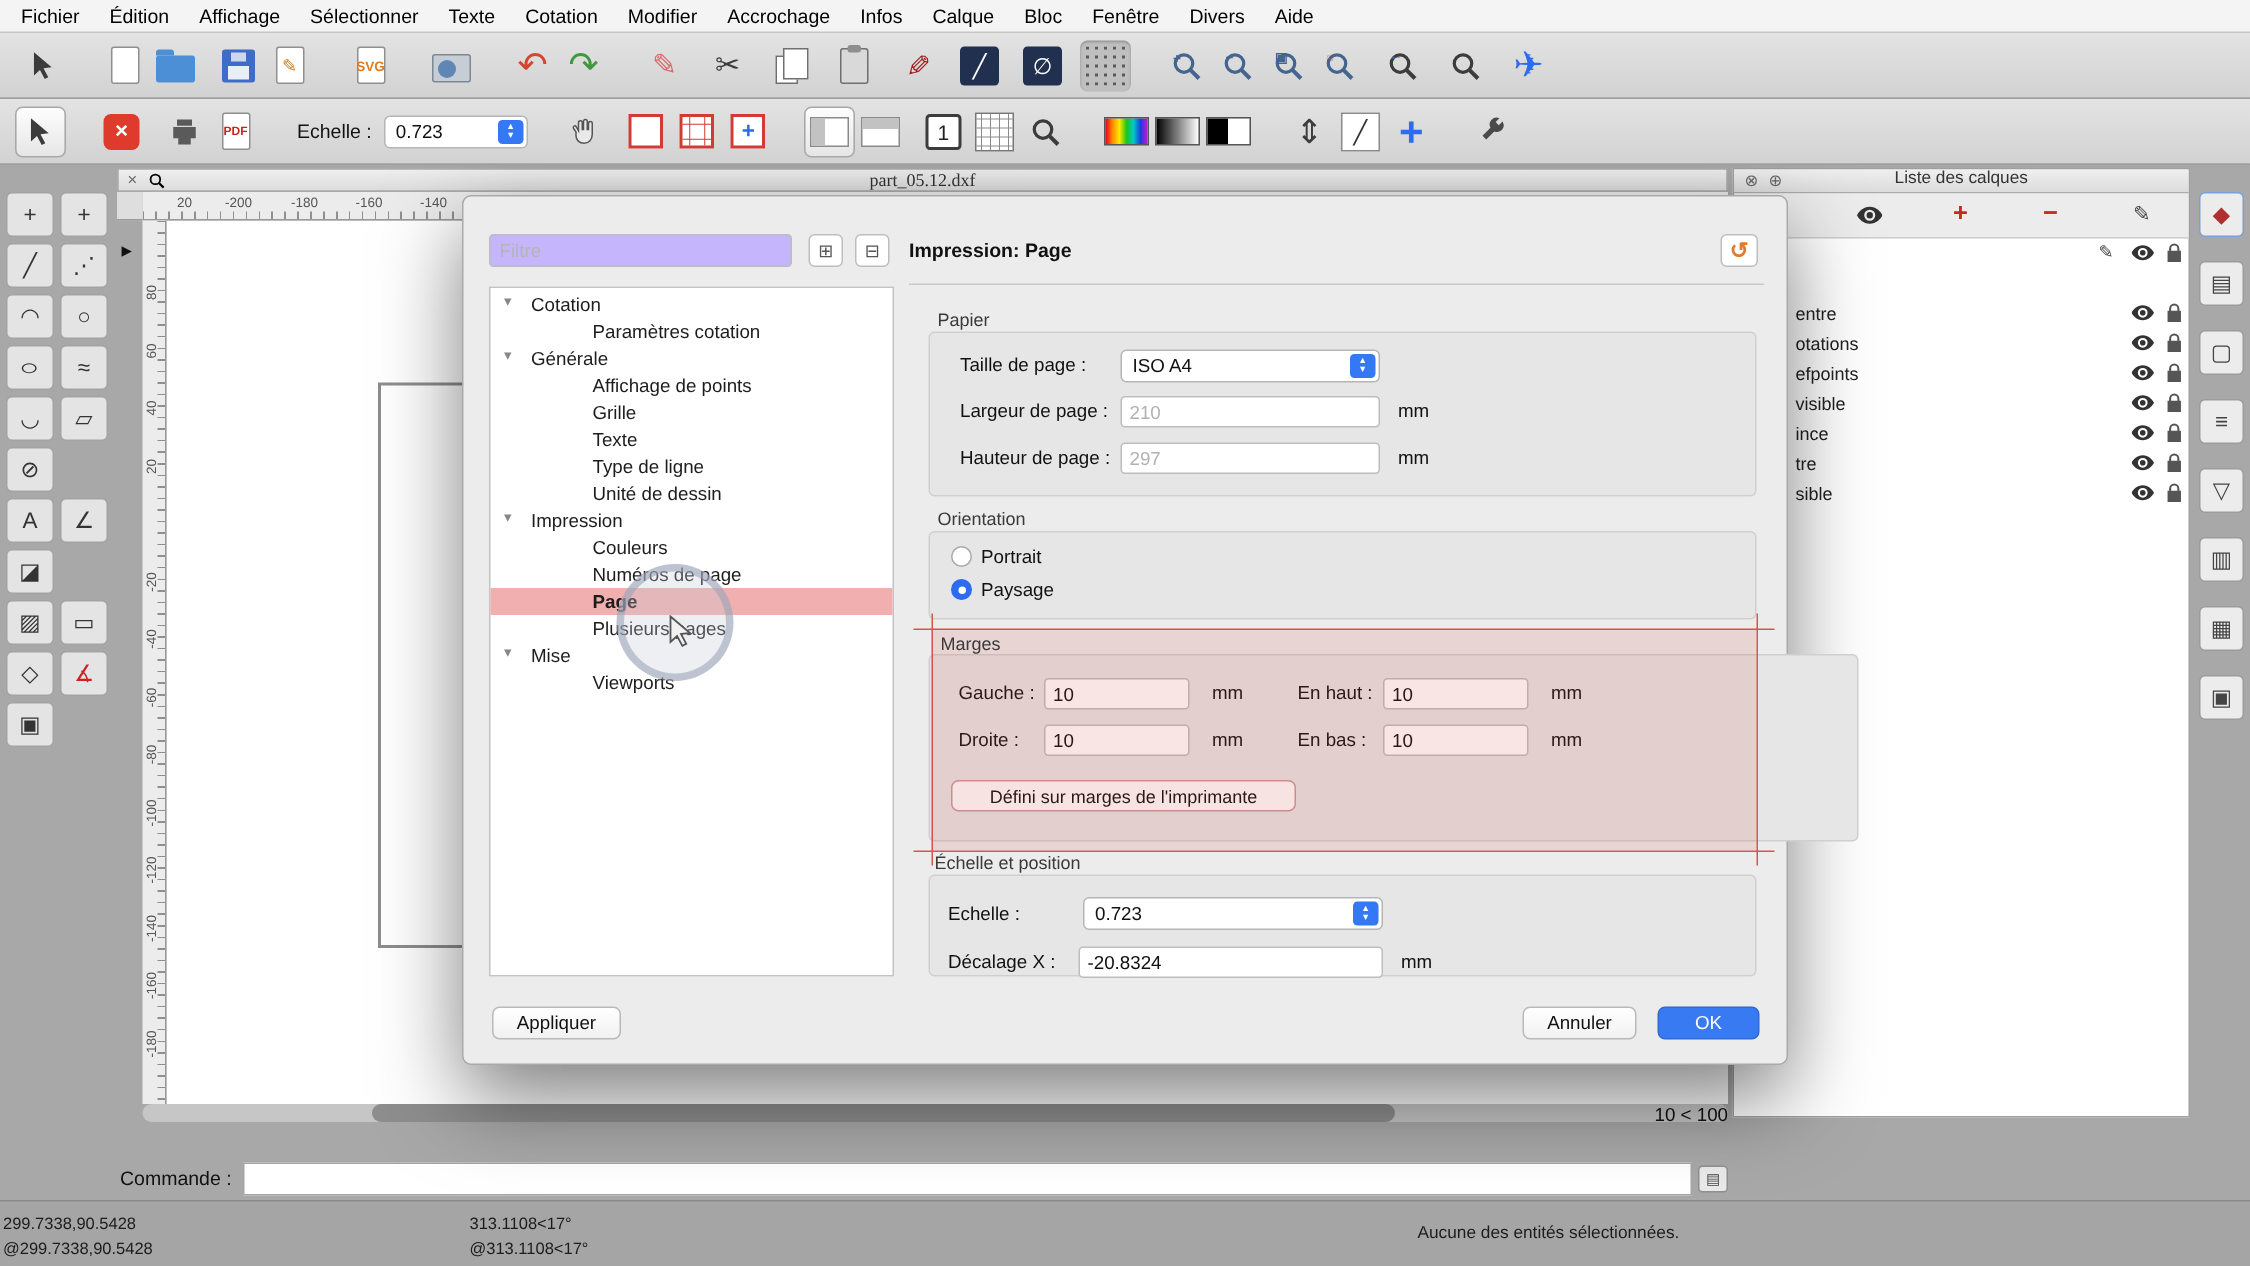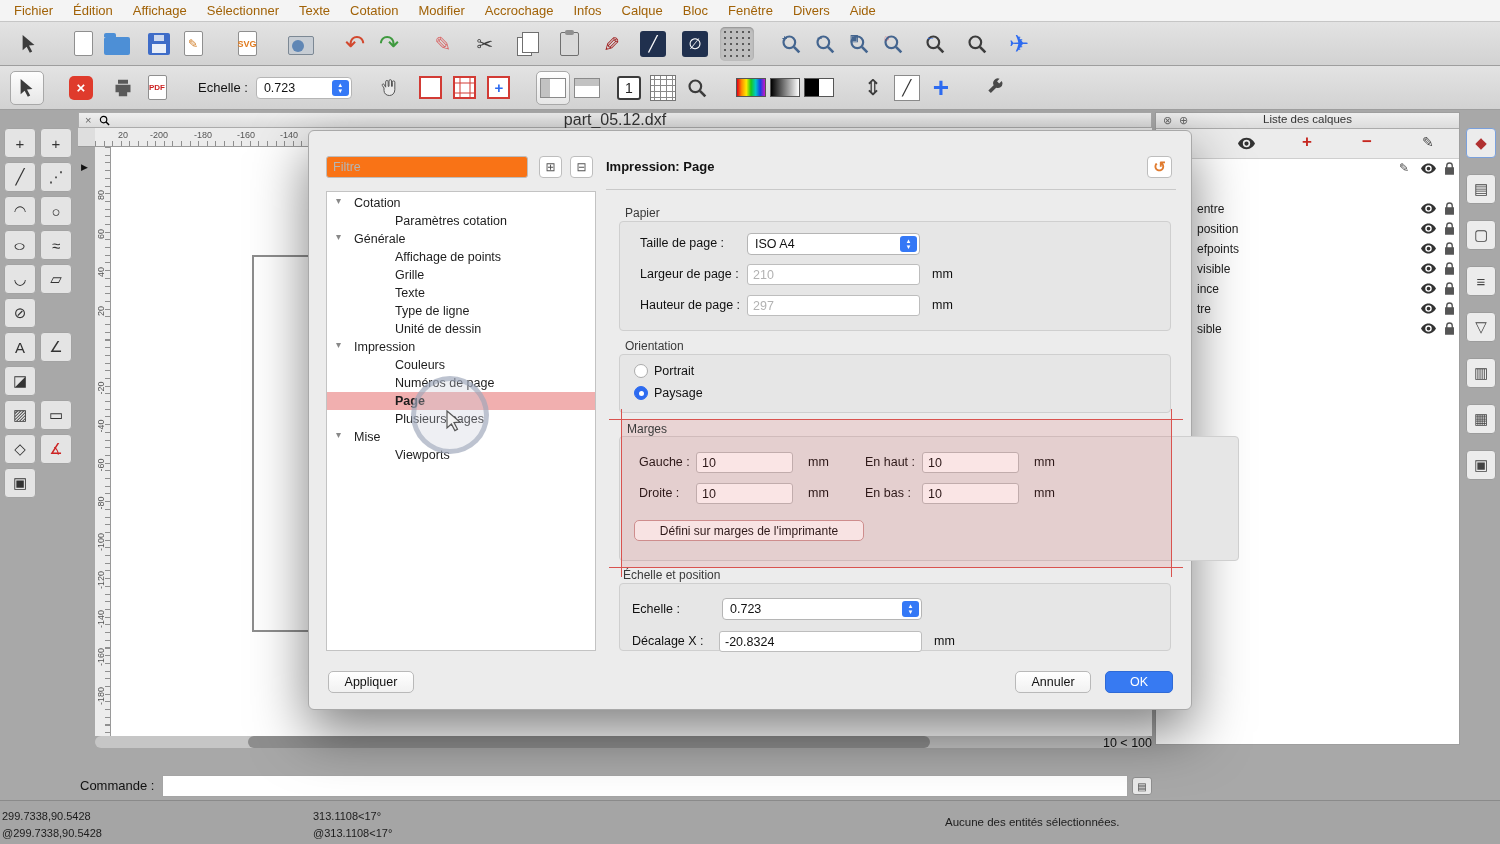--- a/index.html
+++ b/index.html
@@ -3,21 +3,21 @@
 <meta charset="utf-8">
 <style>
   *{margin:0;padding:0;box-sizing:border-box;font-family:"Liberation Sans",sans-serif;}
   html,body{width:1500px;height:844px;overflow:hidden;background:#a8a8a8;}
   .app{position:relative;width:1500px;height:844px;}
   .abs{position:absolute;}
 
   
   .menubar{position:absolute;left:0;top:0;width:100%;height:22px;background:#f4f4f4;
     border-bottom:1px solid #c6c6c6;display:flex;align-items:center;padding-left:4px;z-index:20;}
-  .menu-item{padding:0 10px;font-size:13px;color:#a16207;line-height:22px;}
+  .menu-item{padding:0 10px;font-size:13px;color:#000000;line-height:22px;}
 
   
   .tbrow{position:absolute;left:0;width:100%;background:linear-gradient(#e3e3e3,#d2d2d2);
     border-bottom:1px solid #9e9e9e;display:flex;align-items:center;z-index:19;}
   #tb1{top:22px;height:44px;padding-left:12px;}
   #tb2{top:66px;height:44px;padding-left:10px;}
   .tb{min-width:34px;height:34px;display:flex;align-items:center;justify-content:center;
     font-size:20px;color:#3c3c3c;position:relative;flex:0 0 auto;}
   .sp{width:20px;flex:0 0 auto;} .sp2{width:8px;flex:0 0 auto;}
   .raised{background:linear-gradient(#fefefe,#e6e6e6);border:1px solid #a8a8a8;border-radius:5px;}
@@ -74,21 +74,21 @@
   
   .workspace{position:absolute;left:0;top:110px;width:1500px;height:690px;background:#a8a8a8;}
 
   
   .lt{position:absolute;width:32px;height:30px;background:#e4e4e4;border:1px solid #a3a3a3;border-radius:4px;
     display:flex;align-items:center;justify-content:center;font-size:15px;color:#333;}
 
   
   .doc-title{position:absolute;left:78px;top:2px;width:1074px;height:16px;
     background:linear-gradient(#efefef,#dcdcdc);border:1px solid #ababab;display:flex;align-items:center;z-index:1;}
-  .doc-title .t{position:absolute;left:0;right:0;text-align:center;font-size:16px;color:#333;}
+  .doc-title .t{position:absolute;left:0;right:0;text-align:center;font-size:12px;color:#333;font-family:Liberation Serif, serif;}
   .ruler{background:#ececec;position:absolute;z-index:1;}
   .hruler{left:95px;top:18px;width:1057px;height:19px;border-bottom:1px solid #9a9a9a;}
   .hruler::after{content:"";position:absolute;left:0;right:0;bottom:0;height:5px;
     background:repeating-linear-gradient(90deg,#8f8f8f 0 1px,transparent 1px 8.6px);}
   .vruler{left:95px;top:37px;width:16px;height:589px;border-right:1px solid #9a9a9a;}
   .vruler::after{content:"";position:absolute;top:0;bottom:0;right:0;width:5px;
     background:repeating-linear-gradient(180deg,#8f8f8f 0 1px,transparent 1px 7.7px);}
   .rnum{position:absolute;font-size:9px;color:#555;}
   .vnum{transform:rotate(-90deg);width:26px;text-align:center;left:-7px;}
   .canvas{position:absolute;left:111px;top:37px;width:1041px;height:589px;background:#fff;z-index:0;}
@@ -119,21 +119,21 @@
 
   
   .rs{position:absolute;width:30px;height:30px;left:4px;background:#ececec;border:1px solid #9c9c9c;border-radius:4px;
     display:flex;align-items:center;justify-content:center;font-size:15px;color:#444;}
 
   
   .dialog{position:absolute;left:308px;top:20px;width:884px;height:580px;background:#ececec;
     border:1px solid #a9a9a9;border-radius:6px;box-shadow:0 22px 55px rgba(0,0,0,.5);z-index:5;}
   .dlg-title{position:absolute;left:297px;top:28px;font-size:13px;font-weight:bold;color:#111;}
   .filter{position:absolute;left:17px;top:25px;width:202px;height:22px;border:1px solid #bdbdbd;border-radius:3px;
-    background:#f97316;font-size:12.5px;padding-left:6px;color:#333;}
+    background:#c4b5fd;font-size:12.5px;padding-left:6px;color:#333;}
   .filter::placeholder{color:#b5b5b5;}
   .hbtn{position:absolute;top:25px;width:23px;height:22px;background:#fff;border:1px solid #bdbdbd;border-radius:4px;
     display:flex;align-items:center;justify-content:center;font-size:12px;color:#555;}
   .tree{position:absolute;left:17px;top:60px;width:270px;height:460px;background:#fff;border:1px solid #c3c3c3;}
   .trow{position:absolute;left:0;right:0;height:18px;display:flex;align-items:center;font-size:12.5px;color:#1d1d1d;}
   .trow .chev{position:absolute;left:9px;top:1px;font-size:10px;color:#888;}
   .trow.lvl0{padding-left:27px;} .trow.lvl1{padding-left:68px;}
   .trow.sel{background:#f1afaf;font-weight:bold;}
   .grp{position:absolute;background:#e6e6e6;border:1px solid #cfcfcf;border-radius:4px;}
   .grp-label{position:absolute;font-size:12px;color:#3a3a3a;}
@@ -530,21 +530,21 @@
       <div class="lrow" style="top:86px">
           <span class="lname">entre</span>
           <svg class="leye">
             <use href="#sym-eye"></use>
           </svg>
           <svg class="llock">
             <use href="#sym-lock"></use>
           </svg>
         </div>
       <div class="lrow" style="top:106px">
-          <span class="lname">position</span>
+          <span class="lname">otations</span>
           <svg class="leye">
             <use href="#sym-eye"></use>
           </svg>
           <svg class="llock">
             <use href="#sym-lock"></use>
           </svg>
         </div>
       <div class="lrow" style="top:146px">
           <span class="lname">visible</span>
           <svg class="leye">

